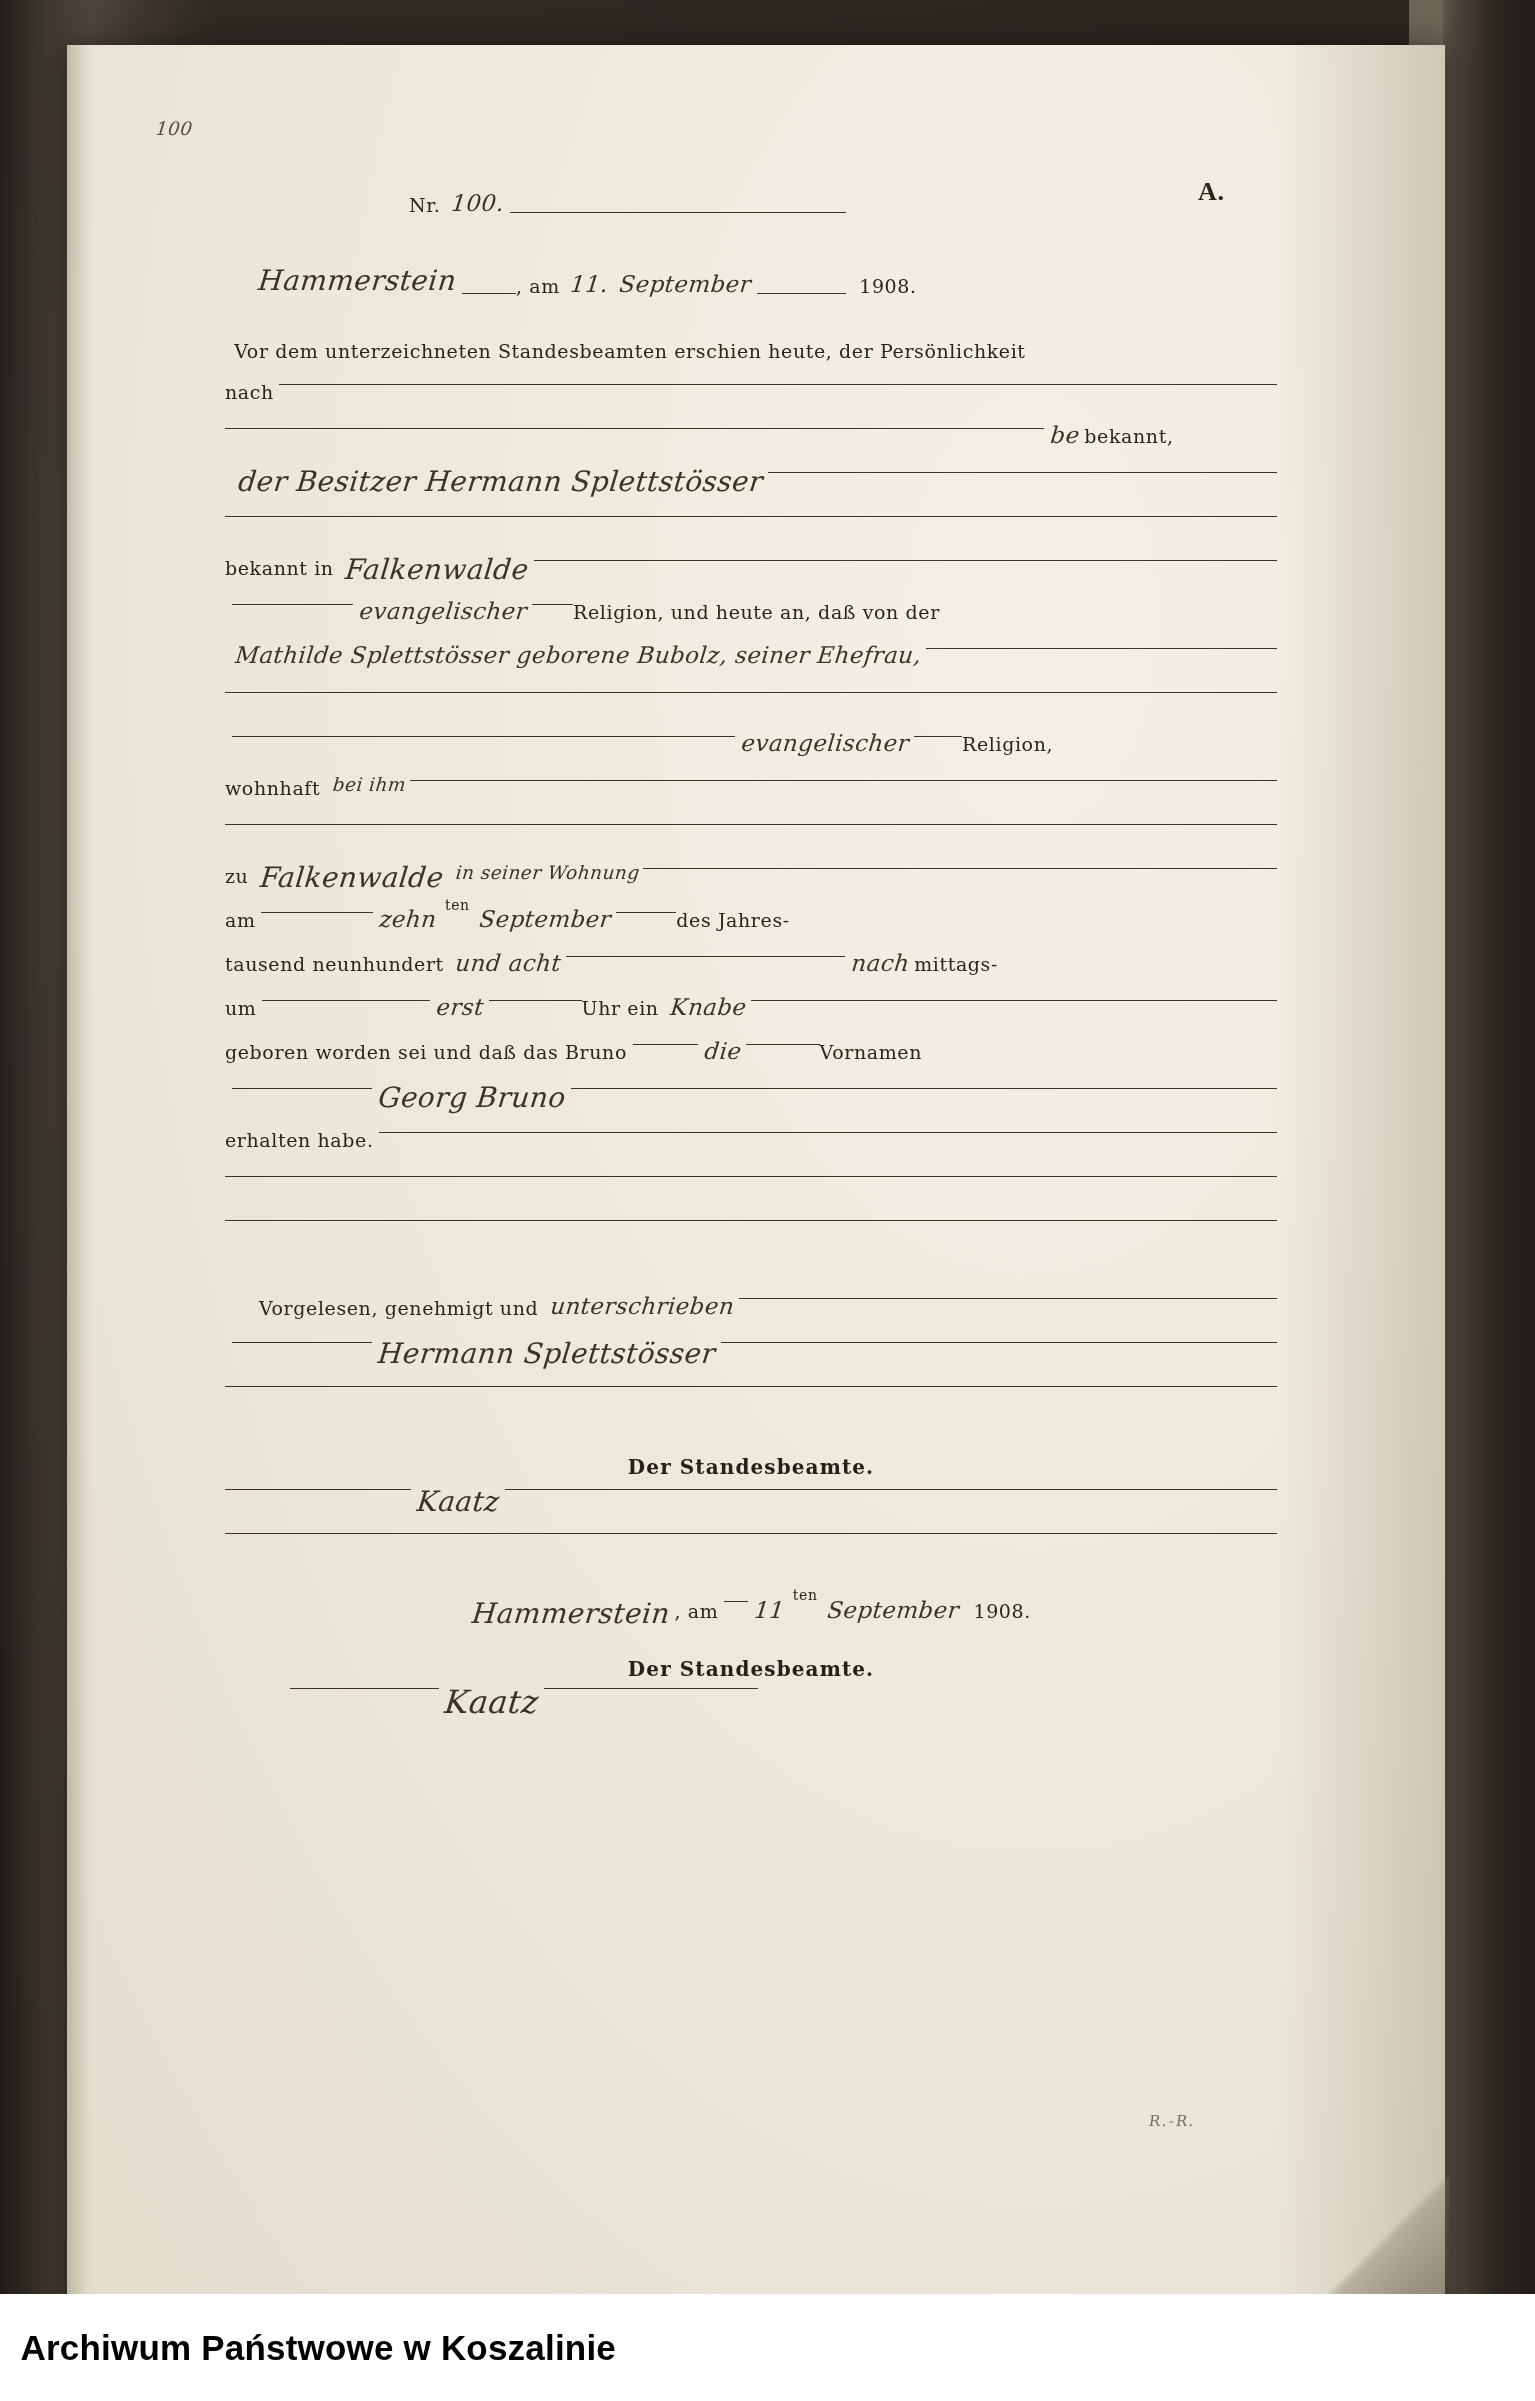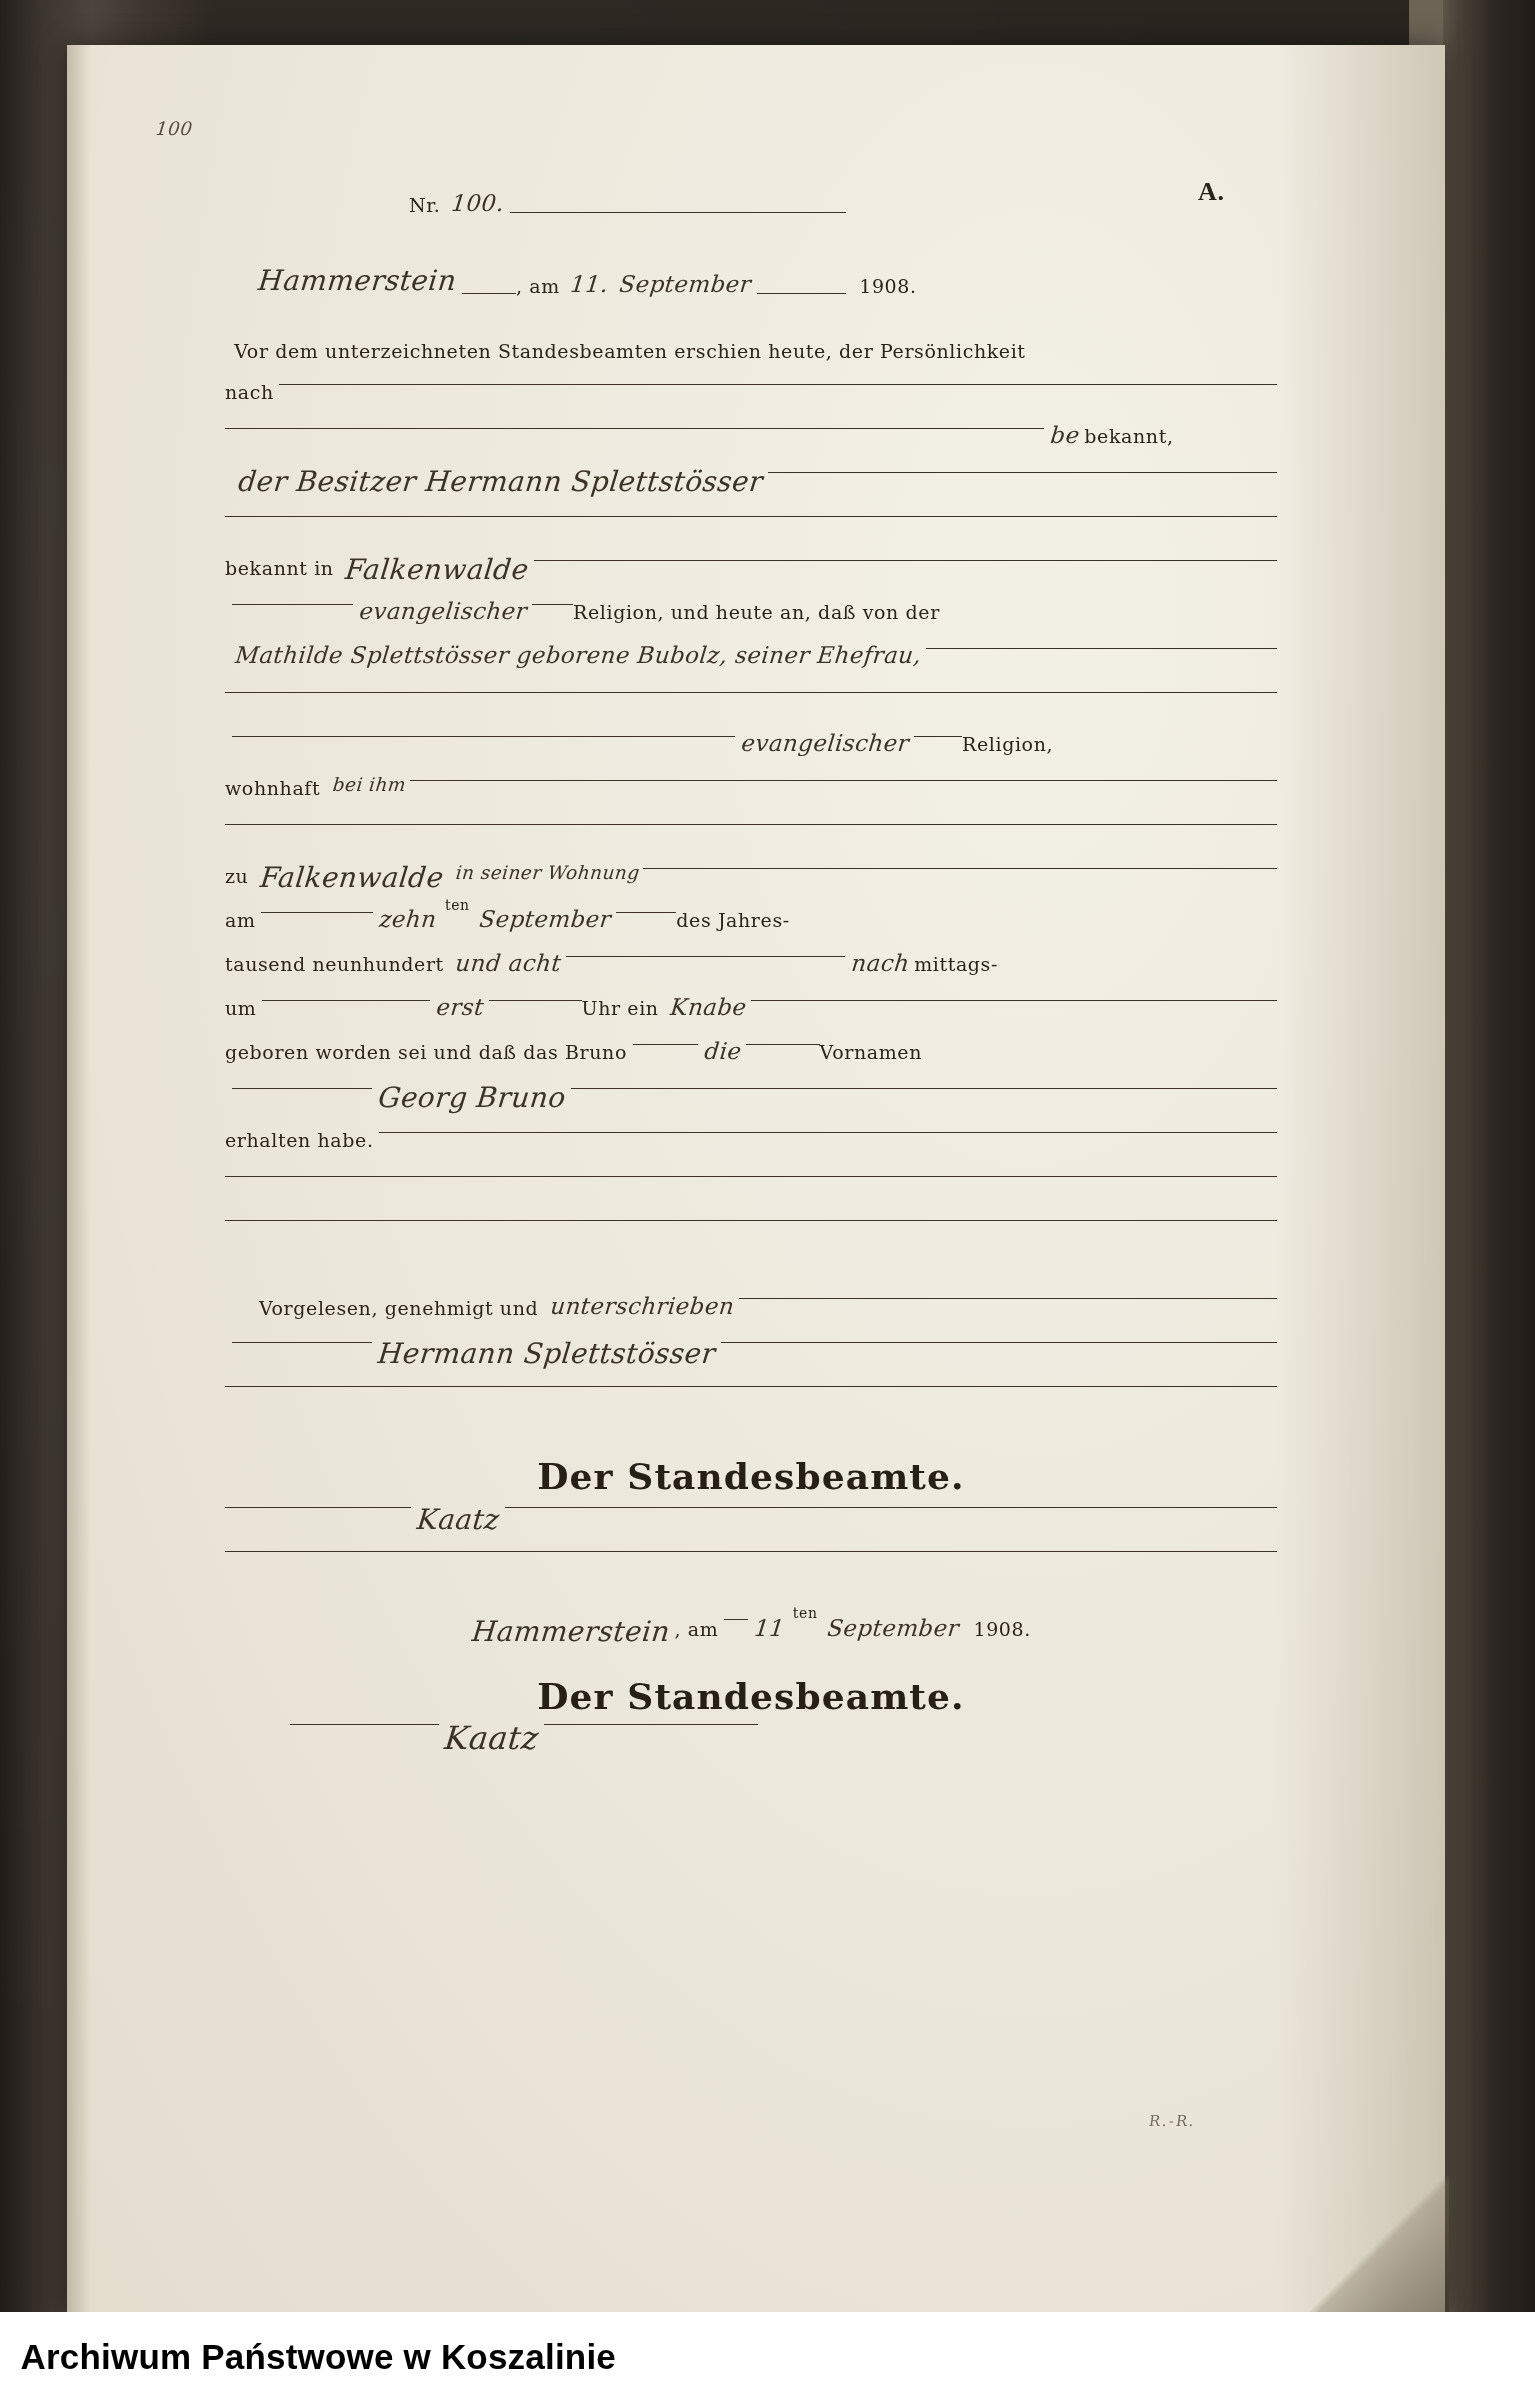--- a/index.html
+++ b/index.html
@@ -119,21 +119,21 @@
   
   .fr {
     font-family: "DejaVu Serif", serif;
     font-size: 19px;
     letter-spacing: 0.6px;
     color: #2b2419;
   }
   .fr-lg{
     font-family:"DejaVu Serif", serif;
     font-weight:700;
-    font-size:36px;
+    font-size:20px;
     letter-spacing:1.1px;
   }
 
   
   .hw {
     font-family: "DejaVu Serif", serif;
     font-style: italic;
     color: #3a3326;
     font-size: 23px;
     letter-spacing: 0.4px;
@@ -202,21 +202,21 @@
     transform: skewX(-8deg);
     opacity:.75;
   }
 
   
   .watermark{
     position: absolute;
     left: 0;
     bottom: 0;
     width: 1536px;
-    height: 89px;
+    height: 107px;
     background: #ffffff;
     display: flex;
     align-items: center;
     padding-left: 20.5px;
     box-sizing: border-box;
   }
   .watermark span{
     font-family: "Liberation Sans", sans-serif;
     font-size: 35px;
     font-weight: 700;

